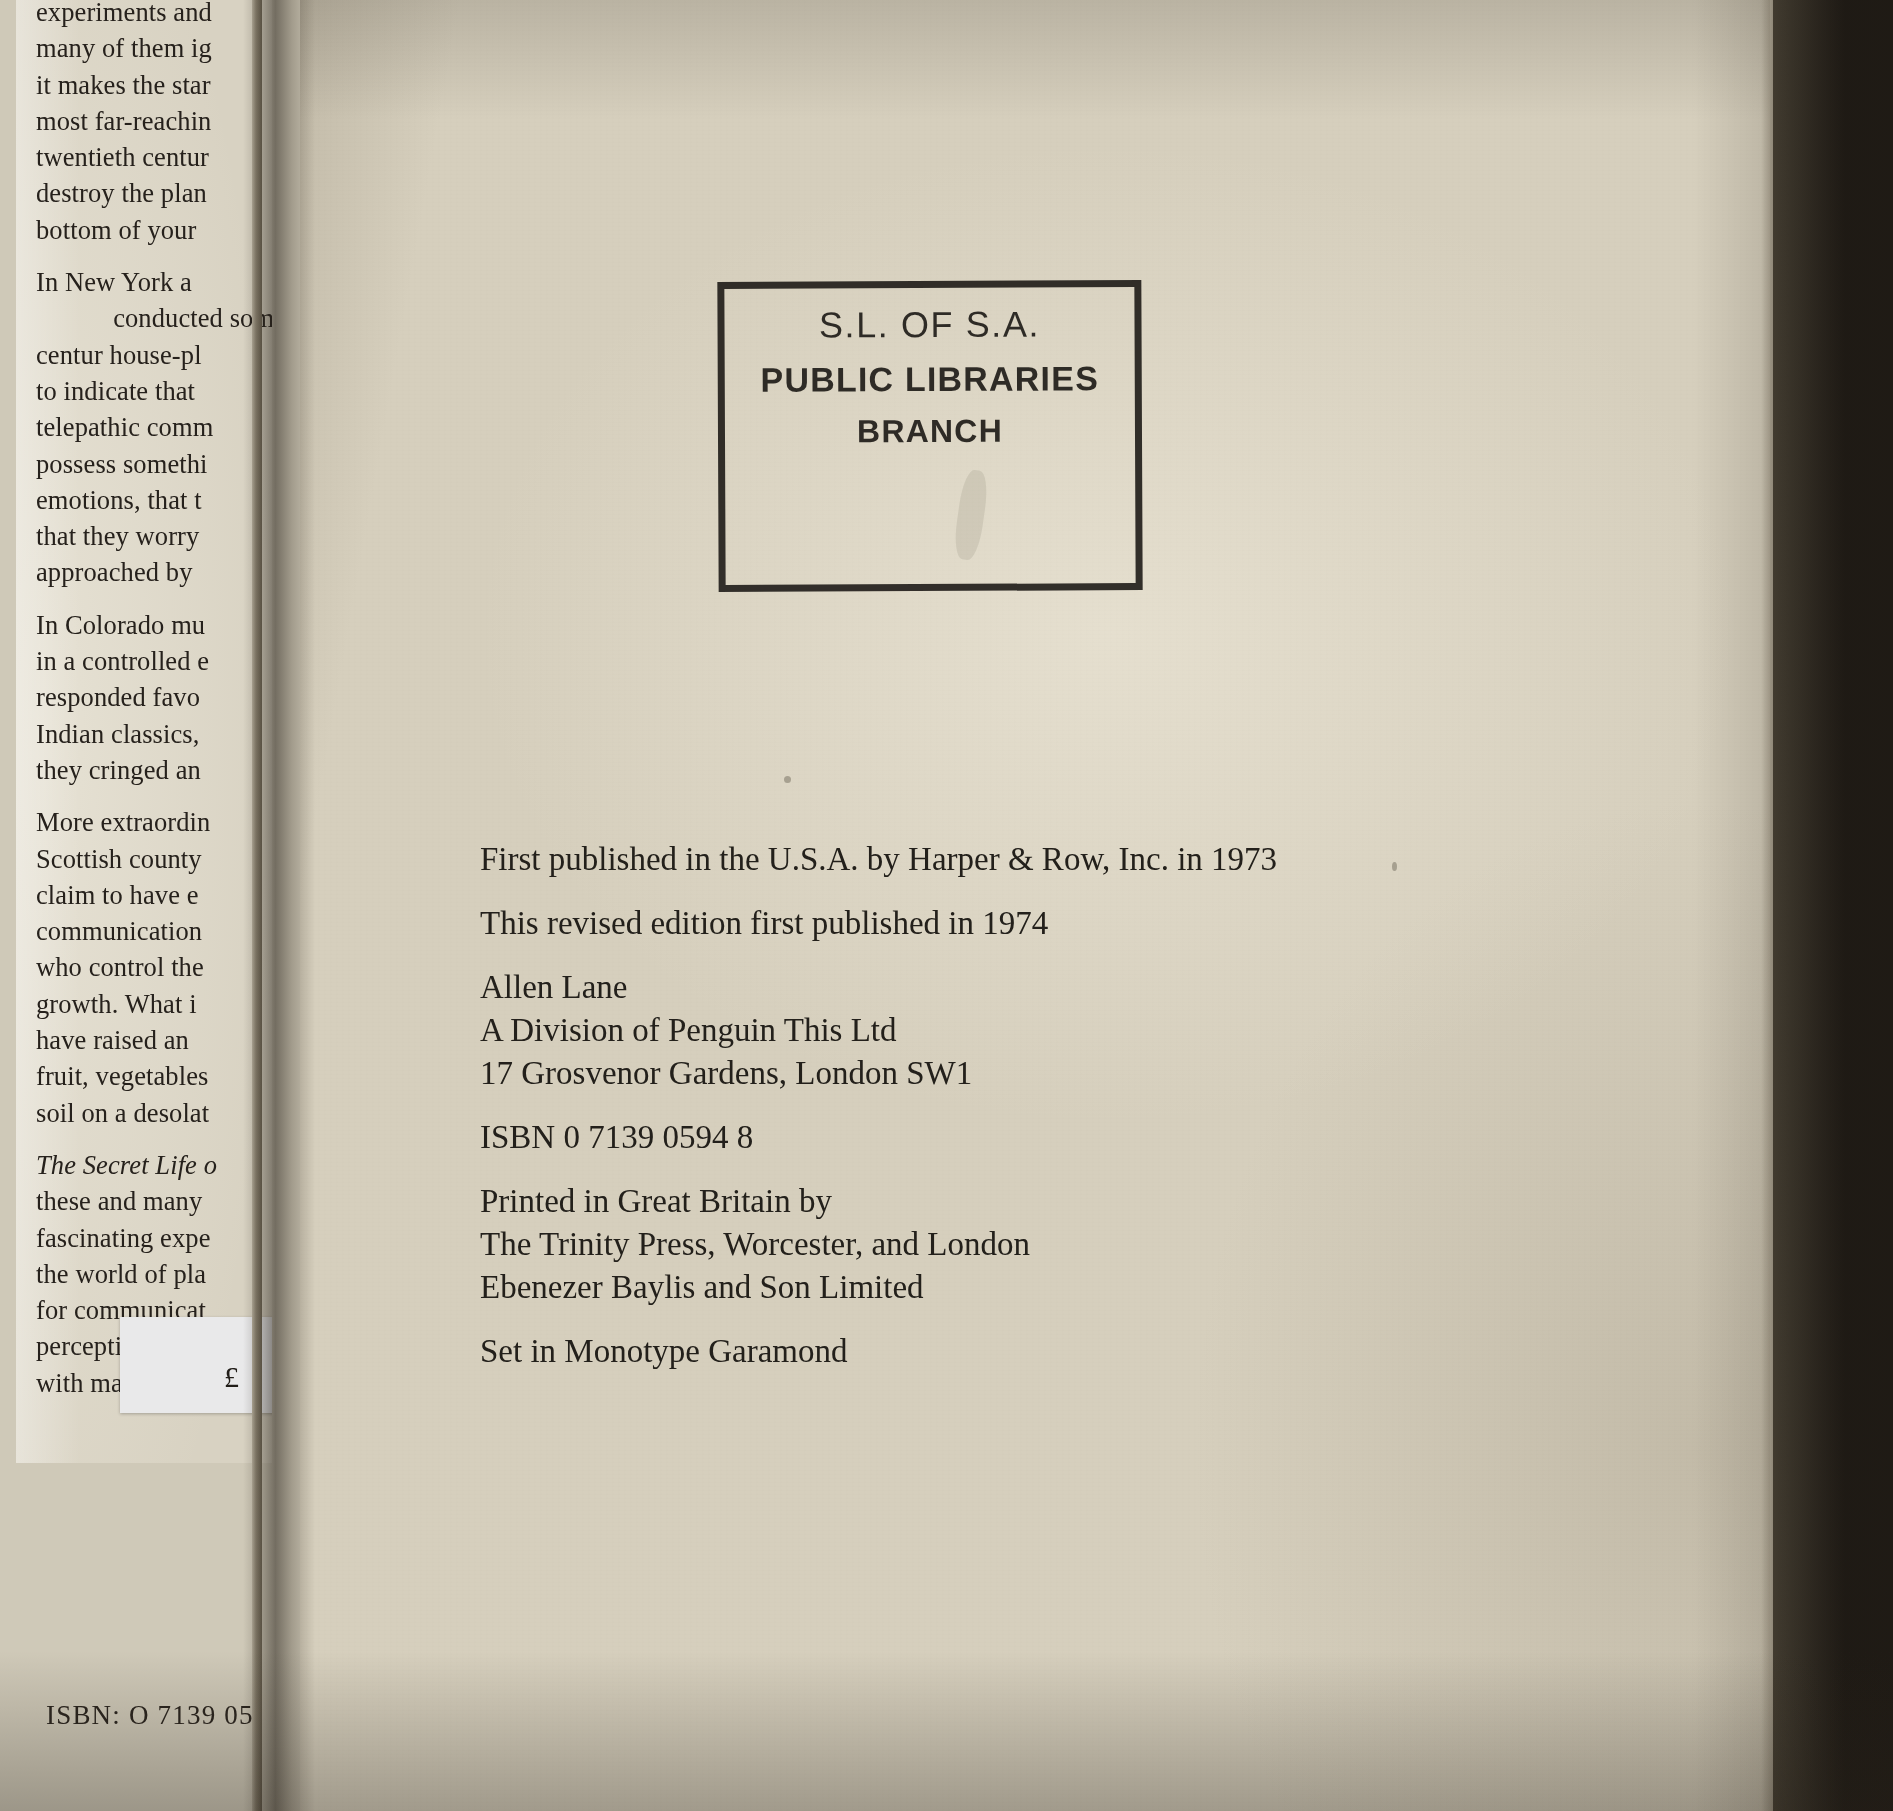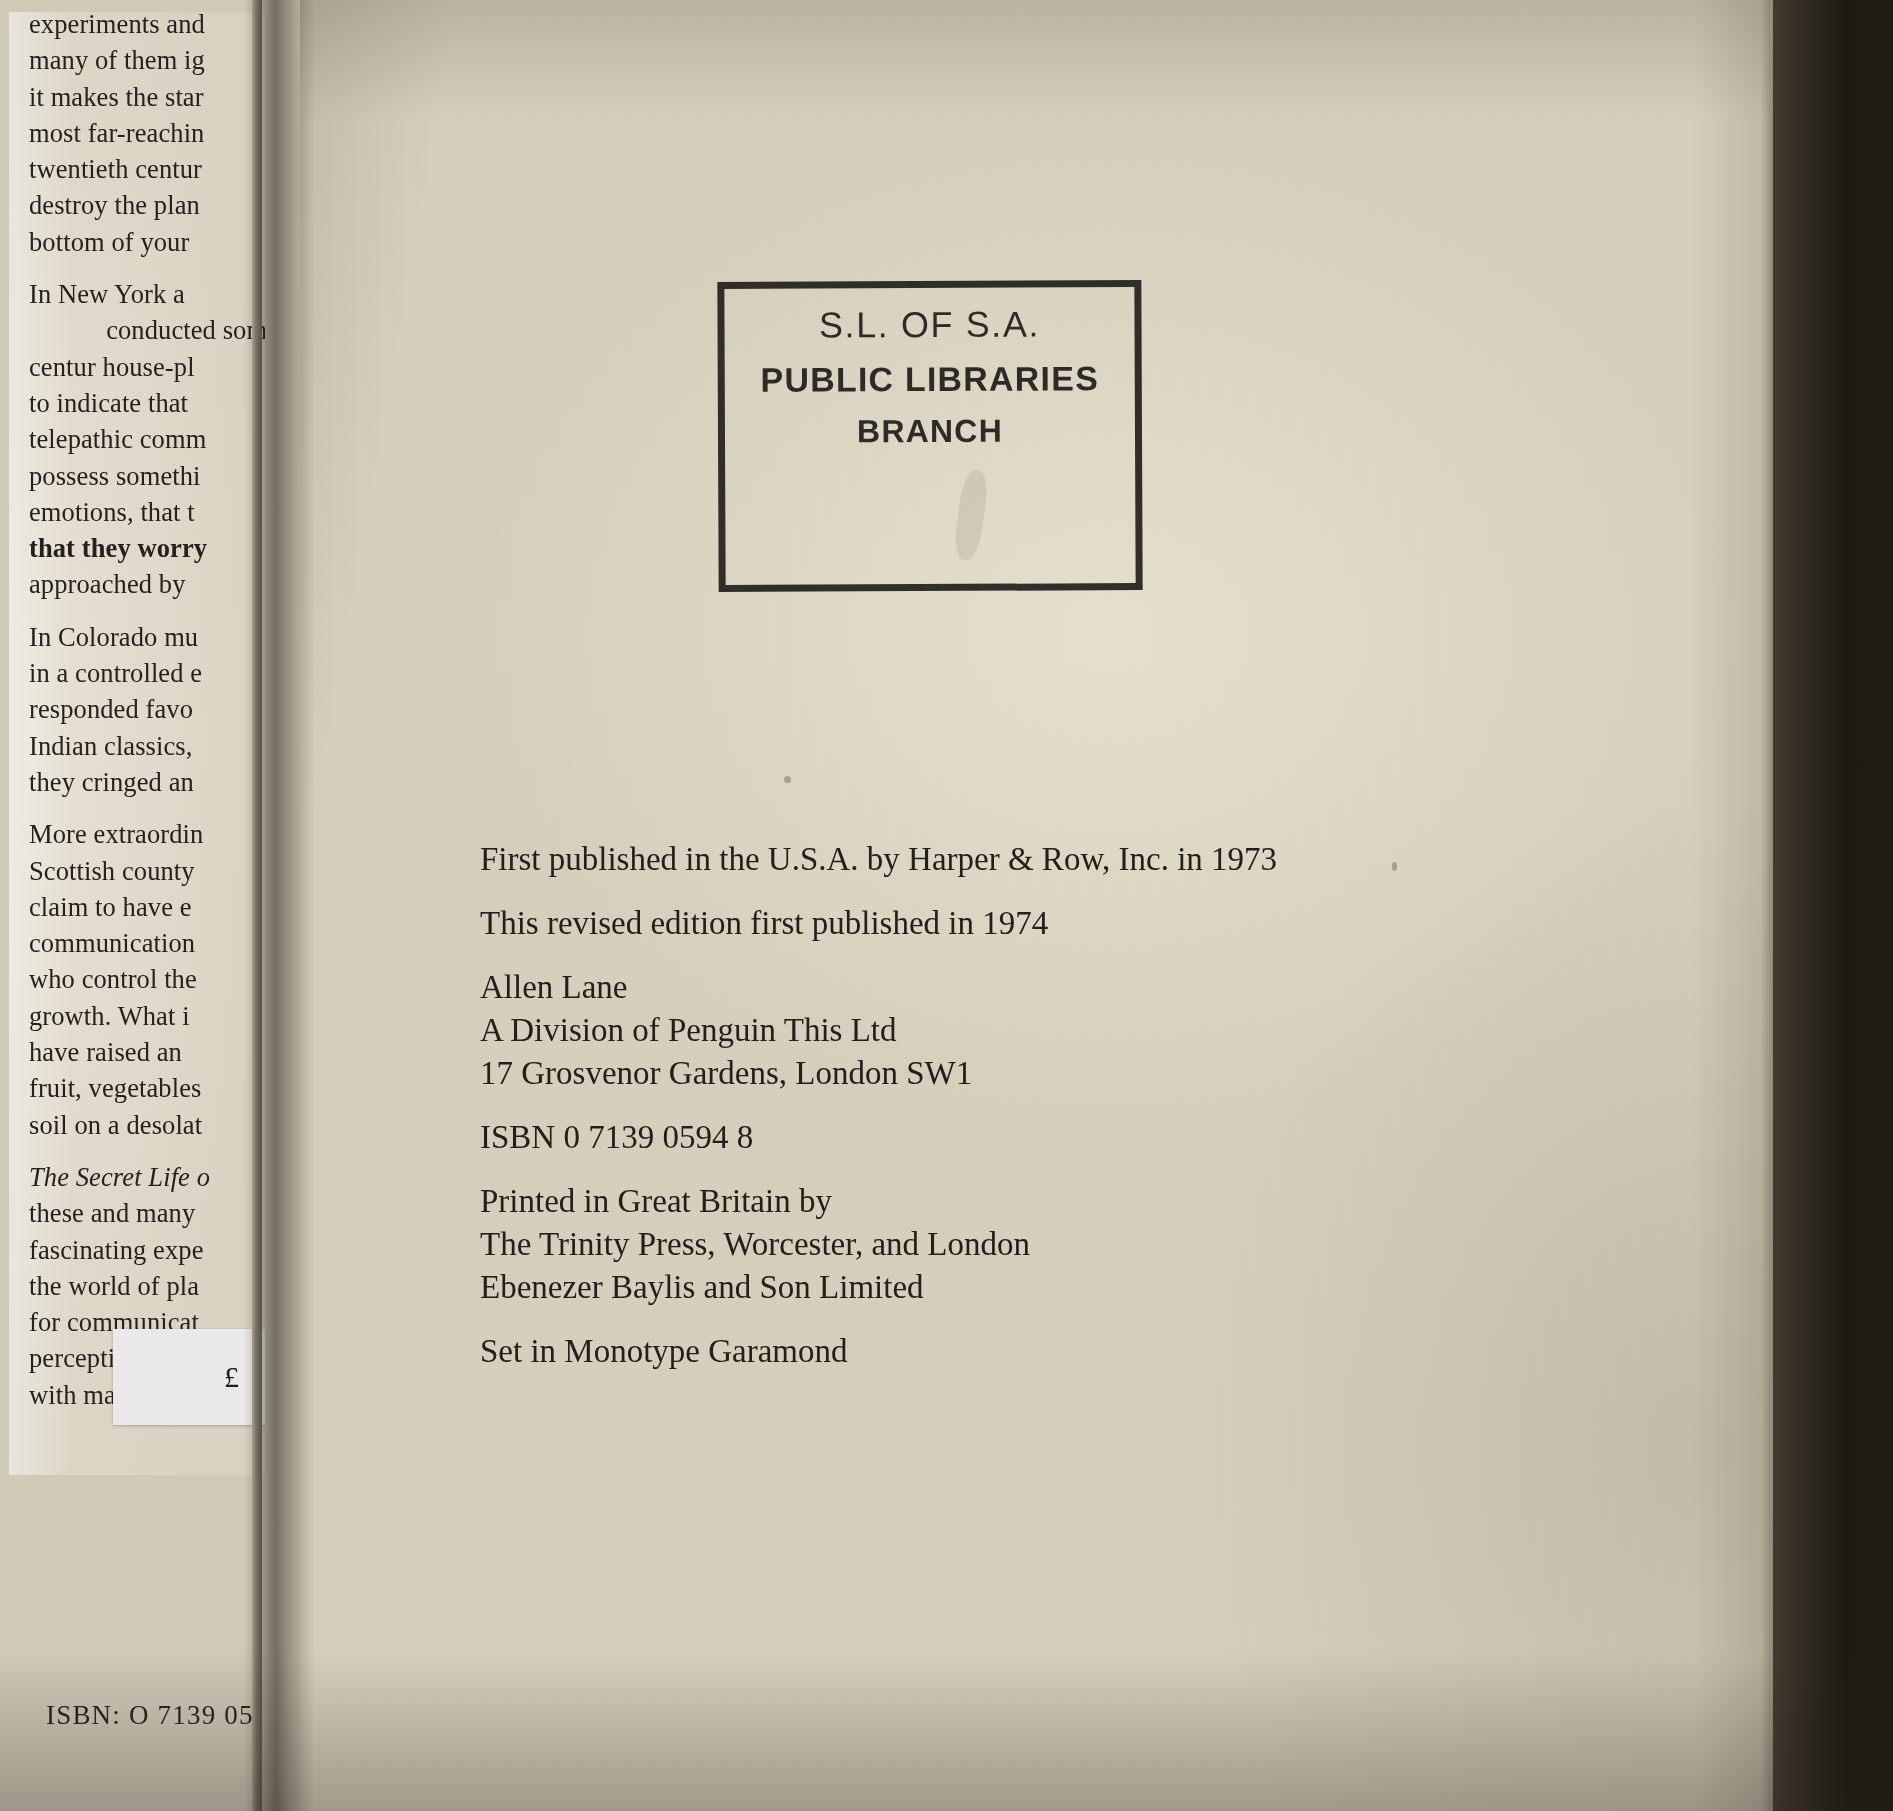--- a/index.html
+++ b/index.html
@@ -43,30 +43,29 @@
     opacity: 0.16;
     background-image:
       repeating-linear-gradient(0deg, rgba(0,0,0,0.05) 0px, rgba(0,0,0,0) 2px, rgba(0,0,0,0) 4px),
       repeating-linear-gradient(90deg, rgba(0,0,0,0.04) 0px, rgba(0,0,0,0) 3px, rgba(0,0,0,0) 6px);
     pointer-events: none;
   }
 
   
   .flap {
     position: absolute;
-    left: 9px;
+    left: 16px;
     top: 0;
     width: 256px;
     height: 1463px;
     background: #d8d2c2;
     background-image:
       linear-gradient(90deg, rgba(255,255,255,0.35) 0%, rgba(255,255,255,0.0) 25%),
       radial-gradient(ellipse 300px 1200px at 10% 50%, rgba(240,236,224,0.6) 0%, rgba(240,236,224,0) 80%);
     overflow: hidden;
-    margin-top: 12px;
   }
   .flap-text {
     position: absolute;
     left: 20px;
     top: -6px;
     width: 250px;
     color: #26211c;
     font-size: 26.5px;
     line-height: 36.3px;
     letter-spacing: 0.1px;
@@ -302,21 +301,21 @@
           <span style="display: block;">bottom of your</span>
         </p>
         <p>
           <span style="display: block;">In New York a</span>
           <span style="display: block; text-align: right;">conducted some</span>
           <span style="display: block;">centur house-pl</span>
           <span style="display: block;">to indicate that</span>
           <span style="display: block;">telepathic comm</span>
           <span style="display: block;">possess somethi</span>
           <span style="display: block;">emotions, that t</span>
-          <span style="display: block; font-weight: bold;">that they worry</span>
+          <span style="display: block;">that they worry</span>
           <span style="display: block;">approached by</span>
         </p>
         <p>
           <span style="display: block;">In Colorado mu</span>
           <span style="display: block;">in a controlled e</span>
           <span style="display: block;">responded favo</span>
           <span style="display: block;">Indian classics,</span>
           <span style="display: block;">they cringed an</span>
         </p>
         <p>

